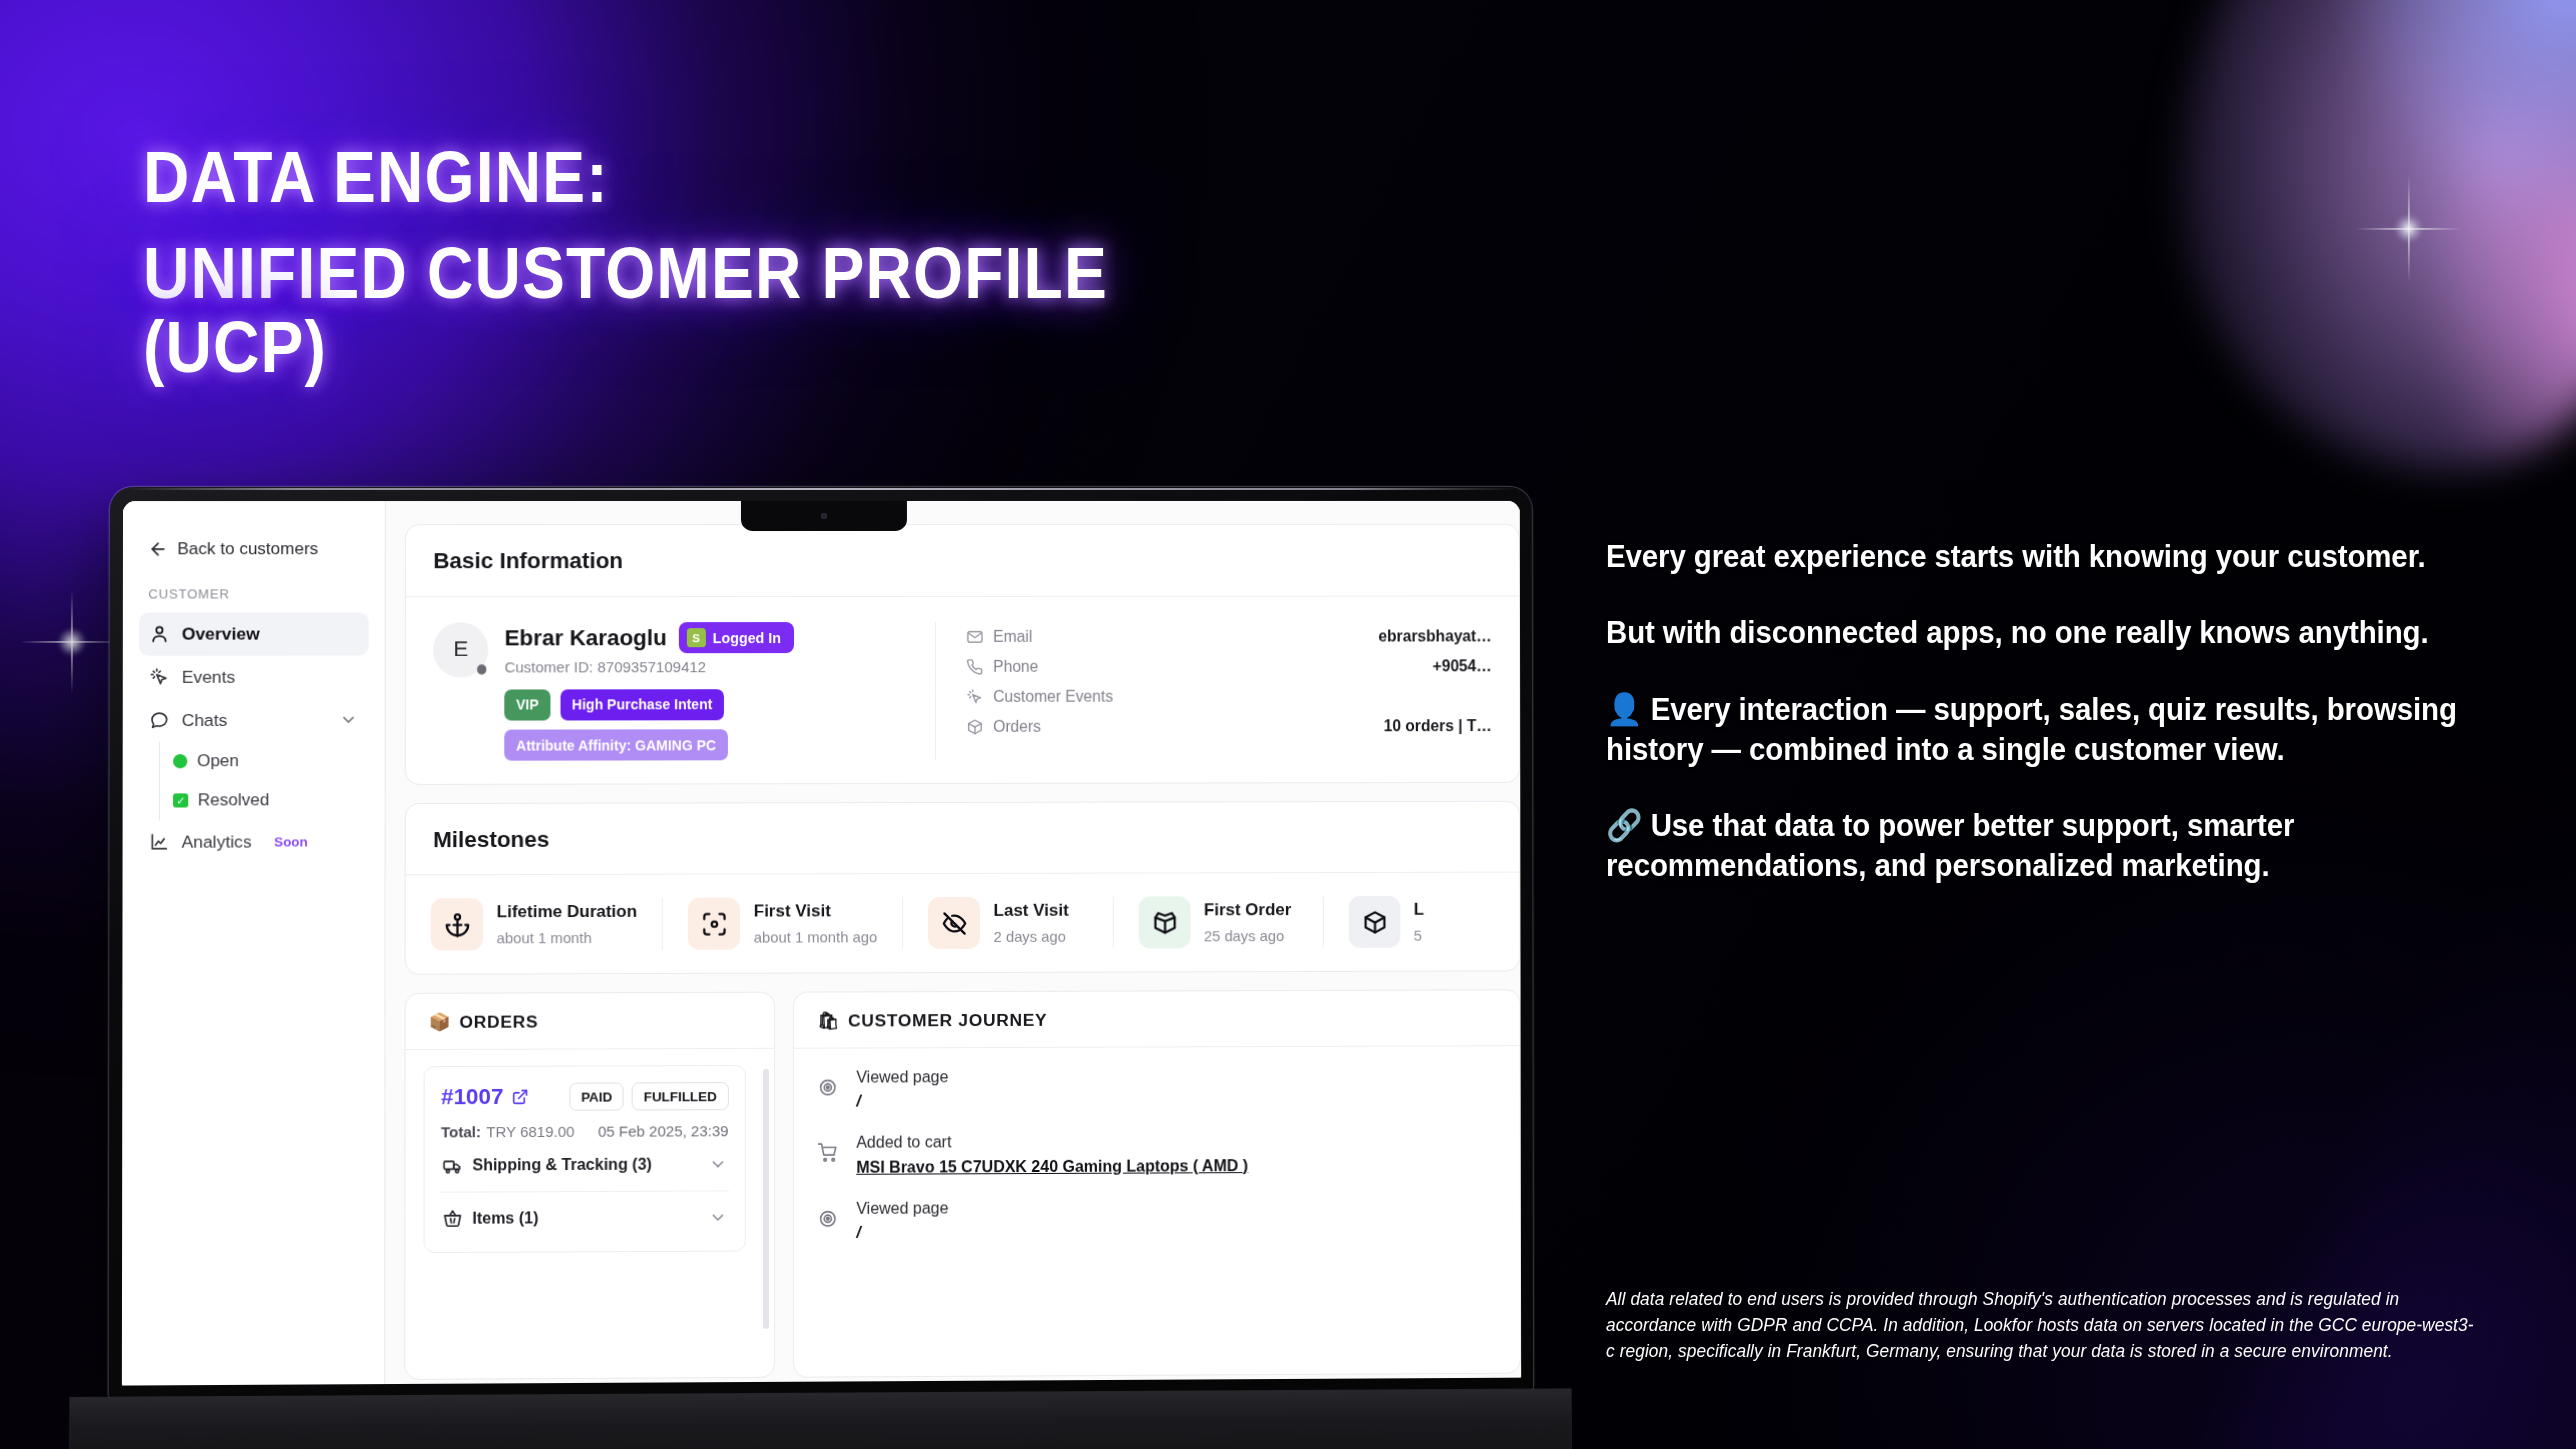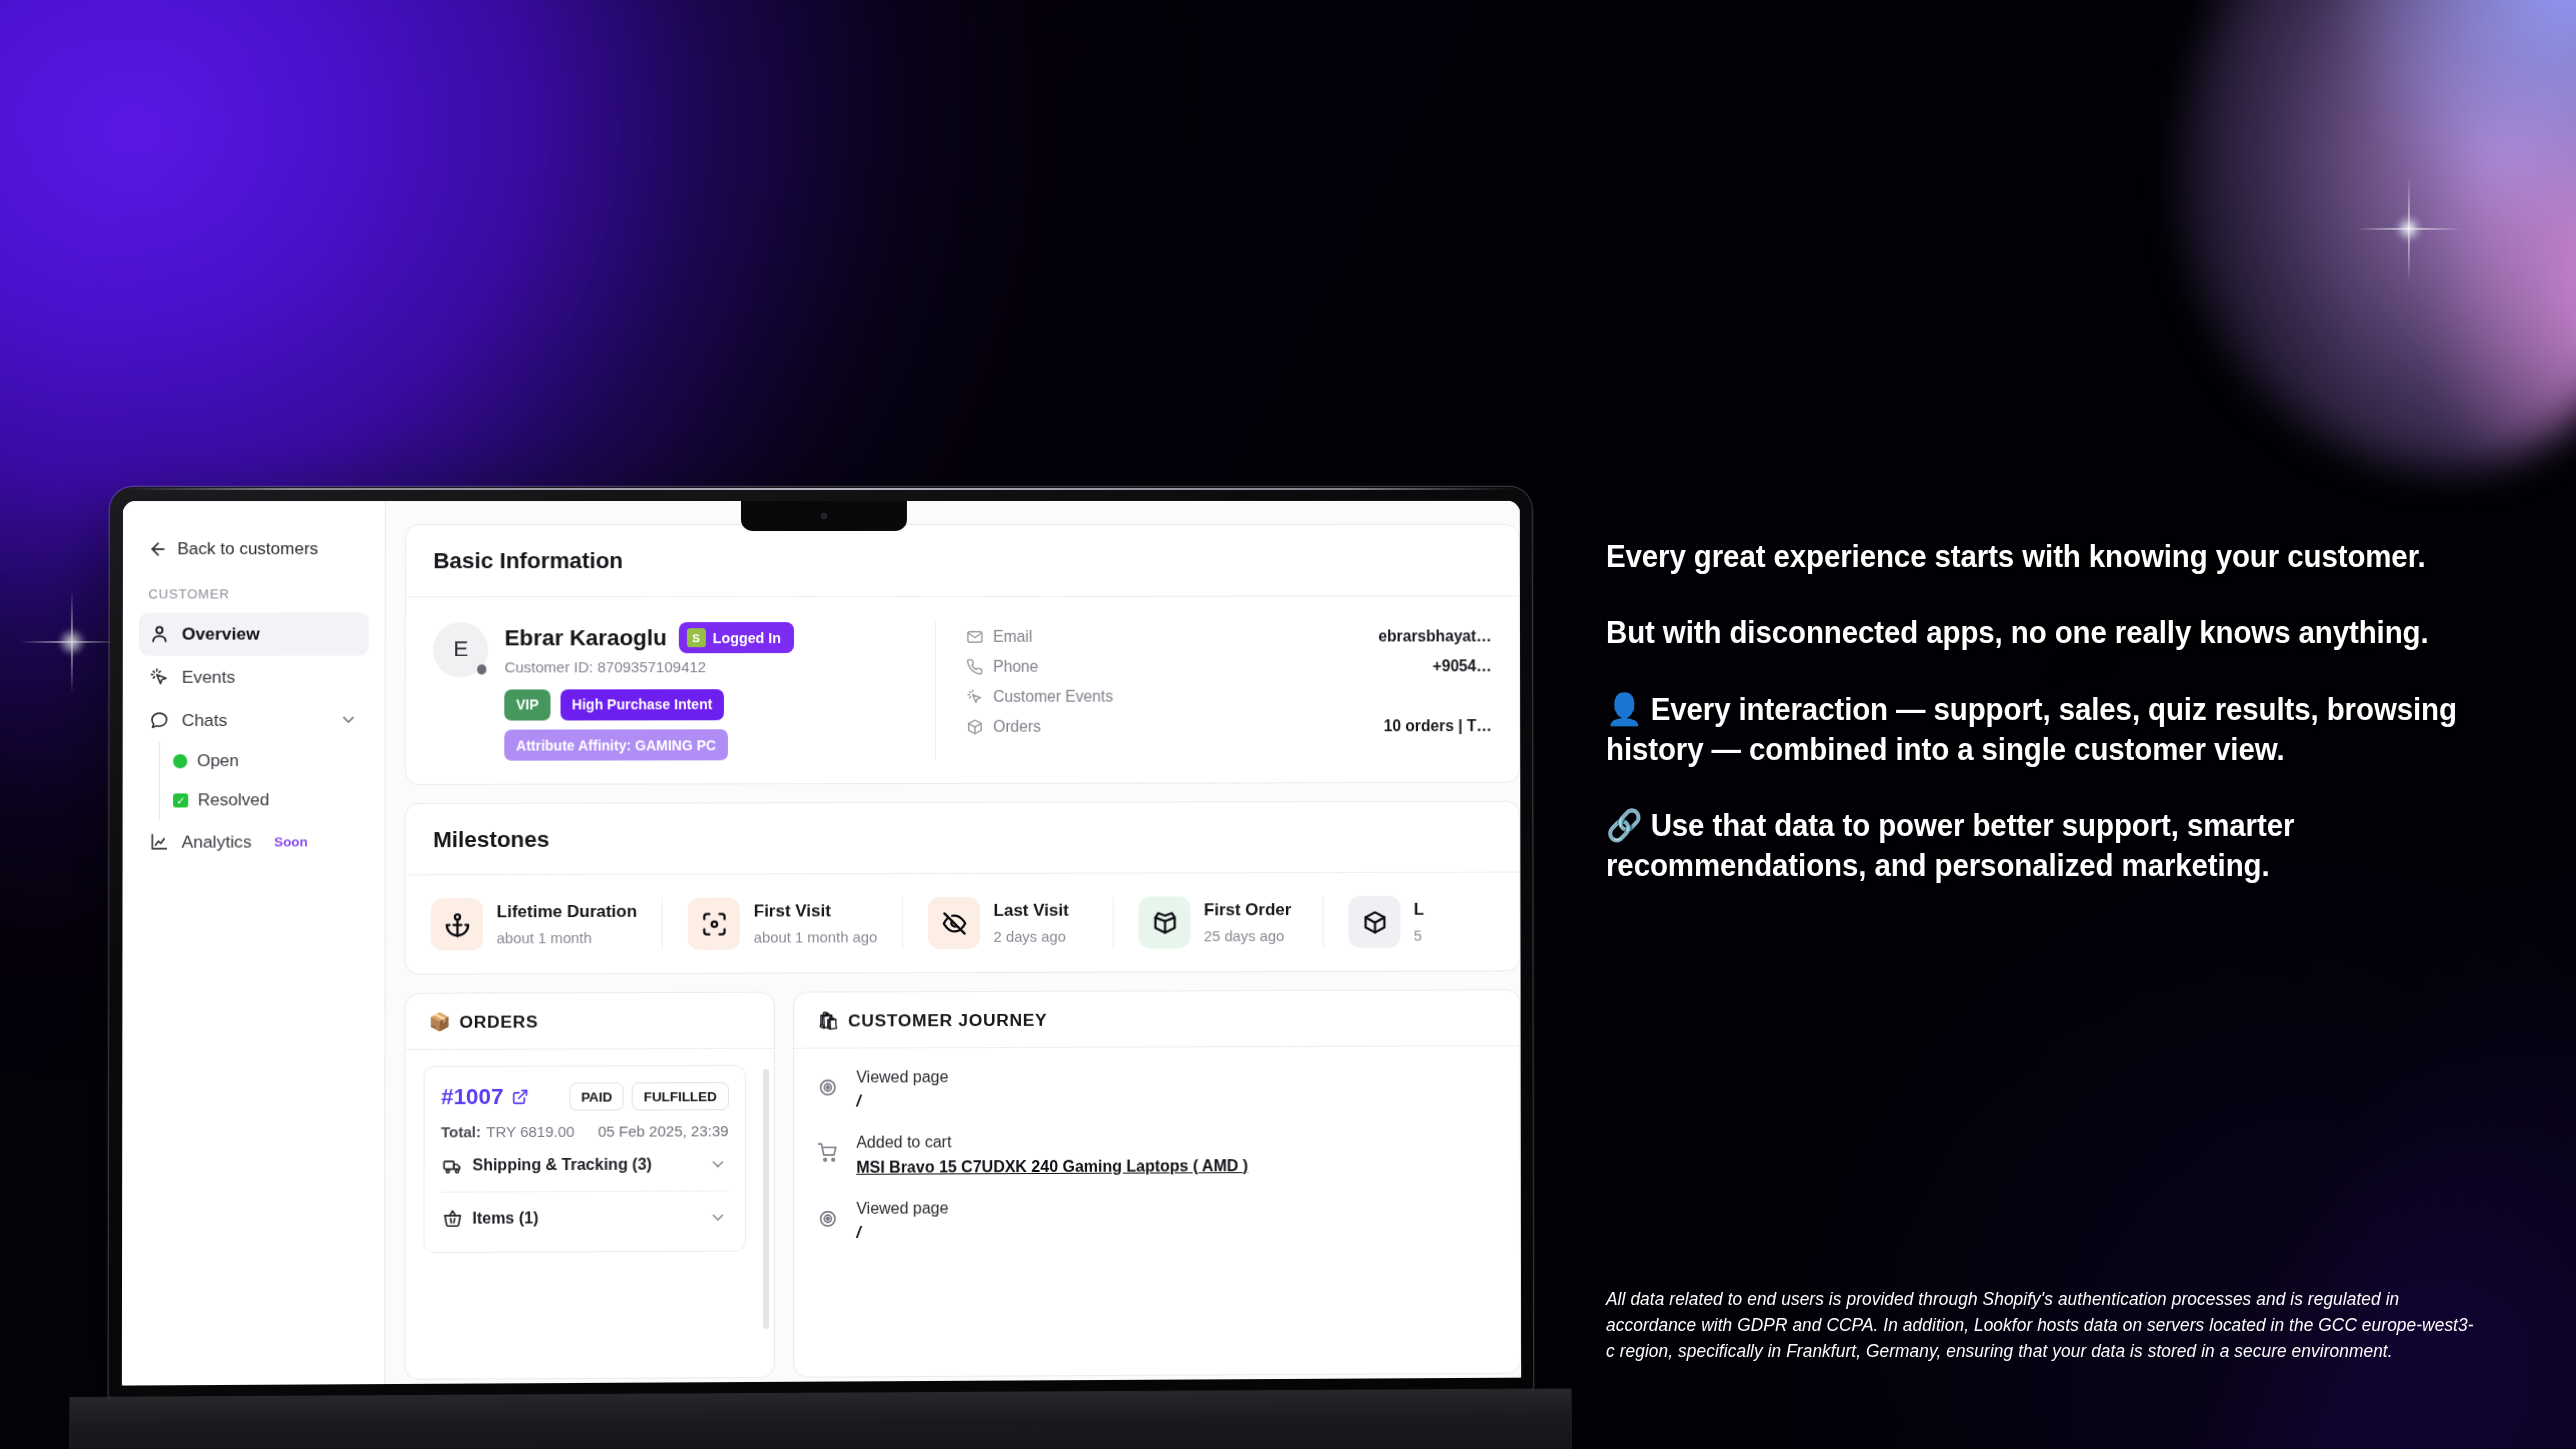--- a/index.html
+++ b/index.html
@@ -442,20 +442,24 @@
     <i class="v"></i>
       <i class="h"></i>
       <i class="core"></i>
   </div>
   <div class="sparkle" id="sparkle-left">
     <i class="v"></i>
       <i class="h"></i>
       <i class="core"></i>
   </div>
 
+  <div class="headline">
+    <div class="line" id="headline-line1">DATA ENGINE:</div>
+    <div class="line" id="headline-line2">UNIFIED CUSTOMER PROFILE (UCP)</div>
+  </div>
 
   <div class="copy-col">
     <div class="copy-para">Every great experience starts with knowing your customer.</div>
     <div class="copy-para">But with disconnected apps, no one really knows anything.</div>
     <div class="copy-para">👤 Every interaction — support, sales, quiz results, browsing history — combined into a single customer view.</div>
     <div class="copy-para">🔗 Use that data to power better support, smarter recommendations, and personalized marketing.</div>
   </div>
   <div class="fineprint">All data related to end users is provided through Shopify's authentication processes and is regulated in accordance with GDPR and CCPA. In addition, Lookfor hosts data on servers located in the GCC europe-west3-c region, specifically in Frankfurt, Germany, ensuring that your data is stored in a secure environment.</div>
 
   <div id="laptop">

